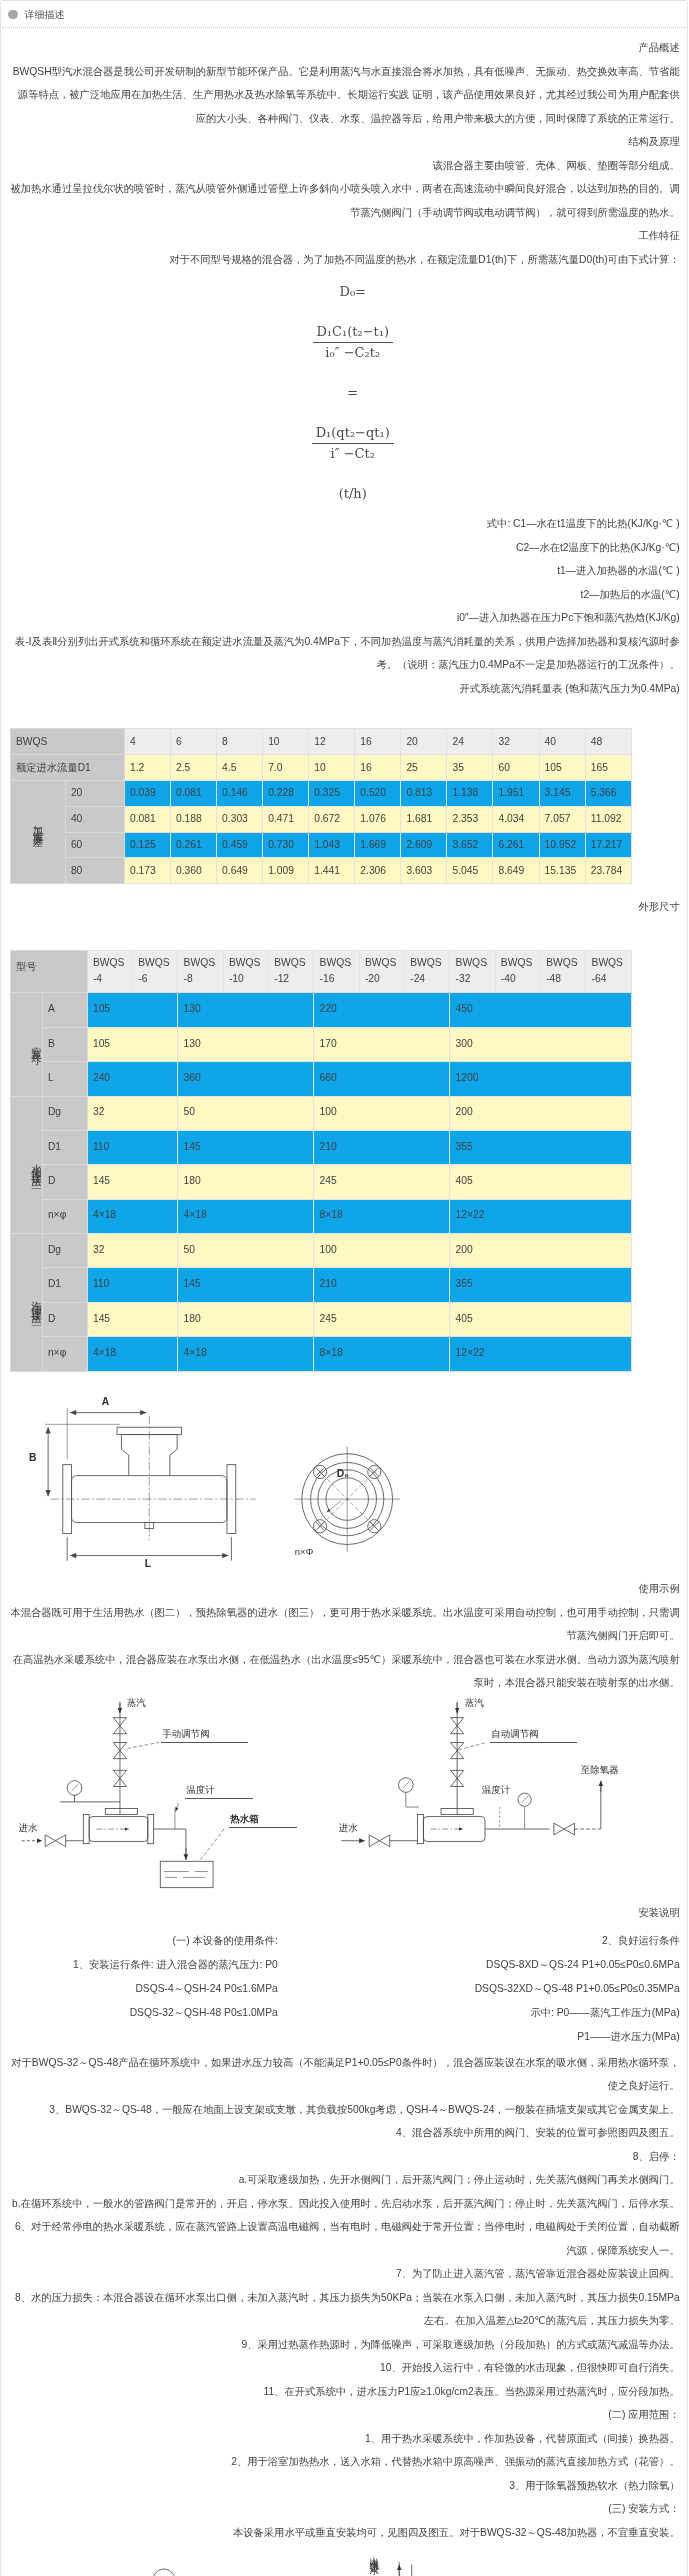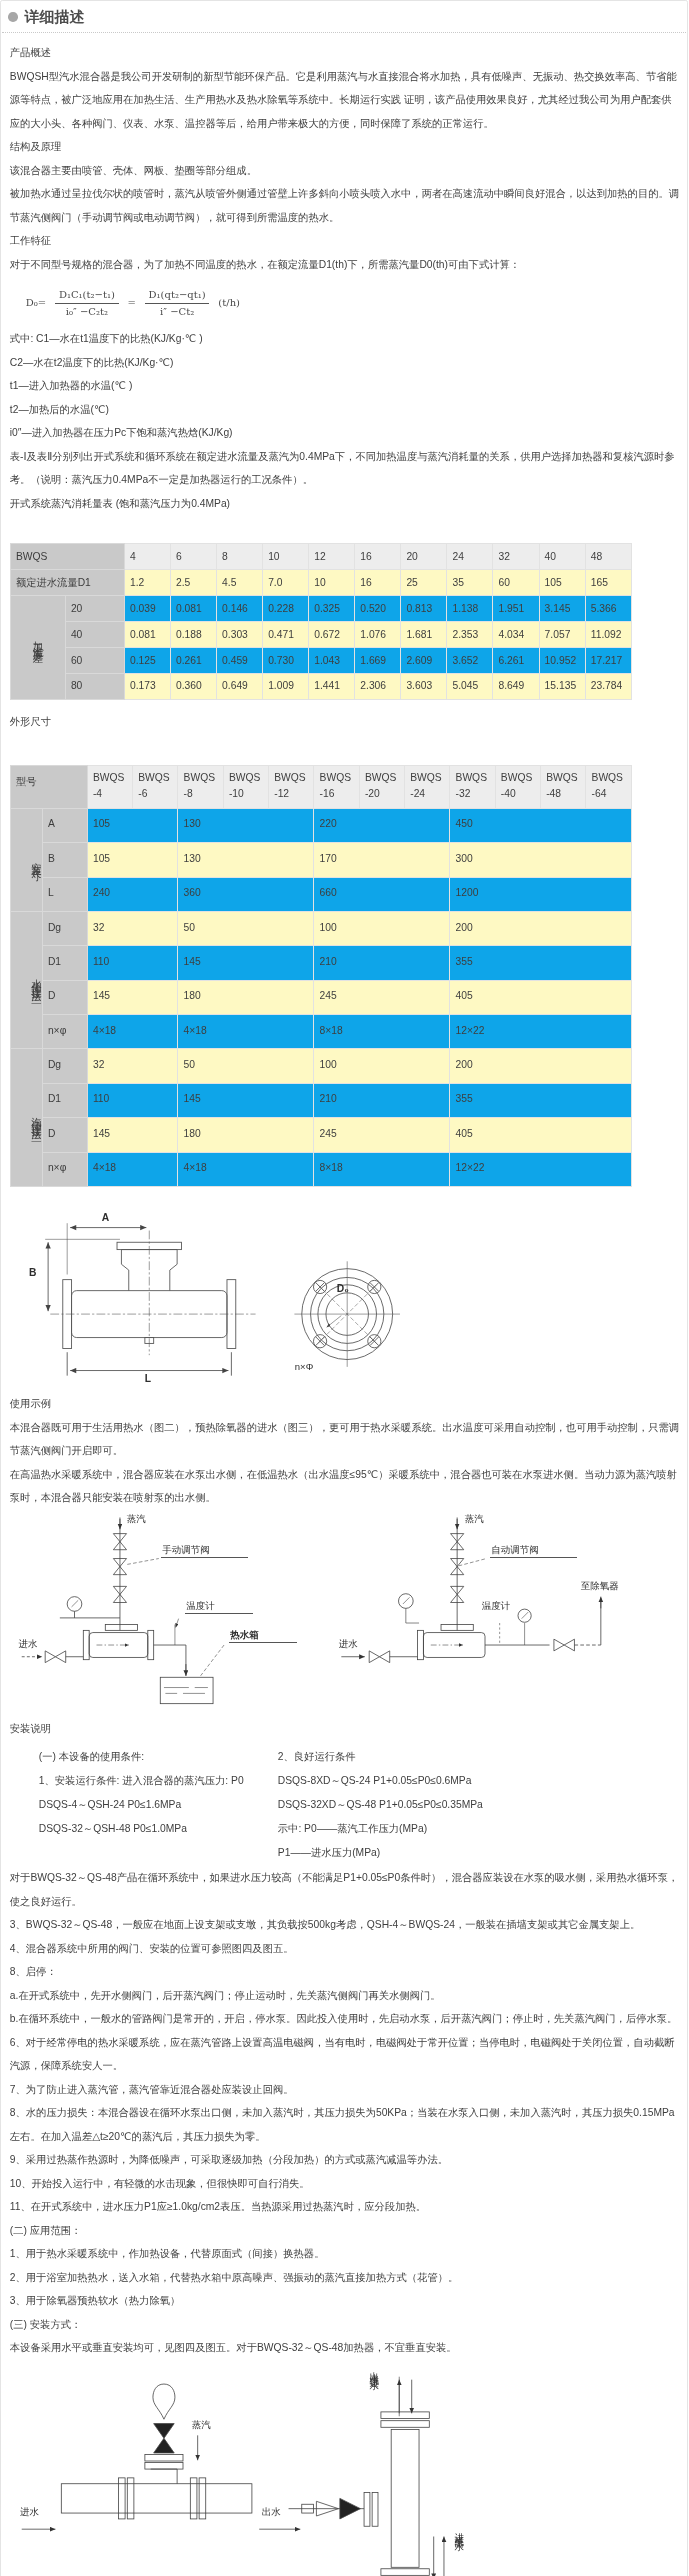--- a/index.html
+++ b/index.html
@@ -1,25 +1,25 @@
 <!DOCTYPE html>
 <html style="font-size:11.7px"><head>
 <meta charset="utf-8">
 <style>
   html,body{margin:0;padding:0;background:#fff;}
   body{font-family:"Liberation Sans","DejaVu Sans",sans-serif;color:#404040;}
   .page{width:688px;min-height:2575px;border:0.7px solid #e4e4e4;border-radius:2.2px;box-sizing:border-box;background:#fff;}
   .hd{display:flex;align-items:center;gap:6.6px;padding:6.6px 8.8px 5.1px 7.3px;}
   .dot{width:9.5px;height:9.5px;border-radius:50%;background:#a7a7a7;flex:0 0 auto;}
-  .hd-title{font-weight:bold;font-size:15px;color:#4d4d4d;}
+  .hd-title{font-weight:normal;font-size:10px;color:#4d4d4d;}
   .divider{border-top:0.7px dotted #c9c9c9;margin:0 0.7px;}
   .content{padding:8.8px 7.3px 13.2px 8.8px;font-size:10.3px;line-height:23.5px;color:#3e3e3e;}
-  .content p{margin:0;}
+  .content p{margin:0;text-align:right;}
   
-  .formula{display:flex;align-items:center;gap:9px;margin:11.7px 0 8.8px 16px;font-family:"DejaVu Serif","Liberation Serif",serif;font-size:10px;color:#4a4a4a;line-height:1.4;}
+  .formula{display:flex;align-items:center;gap:22px;margin:11.7px 0 8.8px 16px;font-family:"DejaVu Serif","Liberation Serif",serif;font-size:13px;color:#4a4a4a;line-height:1.4;flex-direction:column;}
   .frac{display:inline-flex;flex-direction:column;text-align:center;}
   .frac .num{border-bottom:0.7px solid #555;padding:0 3.7px 0.7px;}
   .frac .den{padding:0.7px 3.7px 0;}
   
   table{border-collapse:collapse;width:622px;table-layout:fixed;}
   td,th{border:0.7px solid #e2e2e2;font-weight:normal;text-align:left;padding:0.7px 2.9px 0.7px 5.1px;font-size:10.3px;overflow:hidden;}
   th.lab{background:#c9c9c9;border:0.7px solid #d9d9d9;color:#3c3c3c;}
   td.hval{background:#ededed;}
   tr.grow td{background:#0ea5e9;}
   tr.wrow td{background:#fef9c3;}
@@ -473,21 +473,21 @@
         <p>DSQS-32XD～QS-48 P1+0.05≤P0≤0.35MPa</p>
         <p>示中: P0——蒸汽工作压力(MPa)</p>
         <p>P1——进水压力(MPa)</p>
       </div>
     </div>
 
     <p>对于BWQS-32～QS-48产品在循环系统中，如果进水压力较高（不能满足P1+0.05≤P0条件时），混合器应装设在水泵的吸水侧，采用热水循环泵，使之良好运行。</p>
     <p>3、BWQS-32～QS-48，一般应在地面上设支架或支墩，其负载按500kg考虑，QSH-4～BWQS-24，一般装在插墙支架或其它金属支架上。</p>
     <p>4、混合器系统中所用的阀门、安装的位置可参照图四及图五。</p>
     <p>8、启停：</p>
-    <p>a.在开式系统中，先开水侧阀门，后开蒸汽阀门；停止运动时，先关蒸汽侧阀门再关水侧阀门。</p>
+    <p>a.可采取逐级加热，先开水侧阀门，后开蒸汽阀门；停止运动时，先关蒸汽侧阀门再关水侧阀门。</p>
     <p>b.在循环系统中，一般水的管路阀门是常开的，开启，停水泵。因此投入使用时，先启动水泵，后开蒸汽阀门；停止时，先关蒸汽阀门，后停水泵。</p>
     <p>6、对于经常停电的热水采暖系统，应在蒸汽管路上设置高温电磁阀，当有电时，电磁阀处于常开位置；当停电时，电磁阀处于关闭位置，自动截断汽源，保障系统安人一。</p>
     <p>7、为了防止进入蒸汽管，蒸汽管靠近混合器处应装设止回阀。</p>
     <p>8、水的压力损失：本混合器设在循环水泵出口侧，未加入蒸汽时，其压力损失为50KPa；当装在水泵入口侧，未加入蒸汽时，其压力损失0.15MPa左右。在加入温差△t≥20℃的蒸汽后，其压力损失为零。</p>
     <p>9、采用过热蒸作热源时，为降低噪声，可采取逐级加热（分段加热）的方式或蒸汽减温等办法。</p>
     <p>10、开始投入运行中，有轻微的水击现象，但很快即可自行消失。</p>
     <p>11、在开式系统中，进水压力P1应≥1.0kg/cm2表压。当热源采用过热蒸汽时，应分段加热。</p>
     <p>(二) 应用范围：</p>
     <p>1、用于热水采暖系统中，作加热设备，代替原面式（间接）换热器。</p>
     <p>2、用于浴室加热热水，送入水箱，代替热水箱中原高噪声、强振动的蒸汽直接加热方式（花管）。</p>

